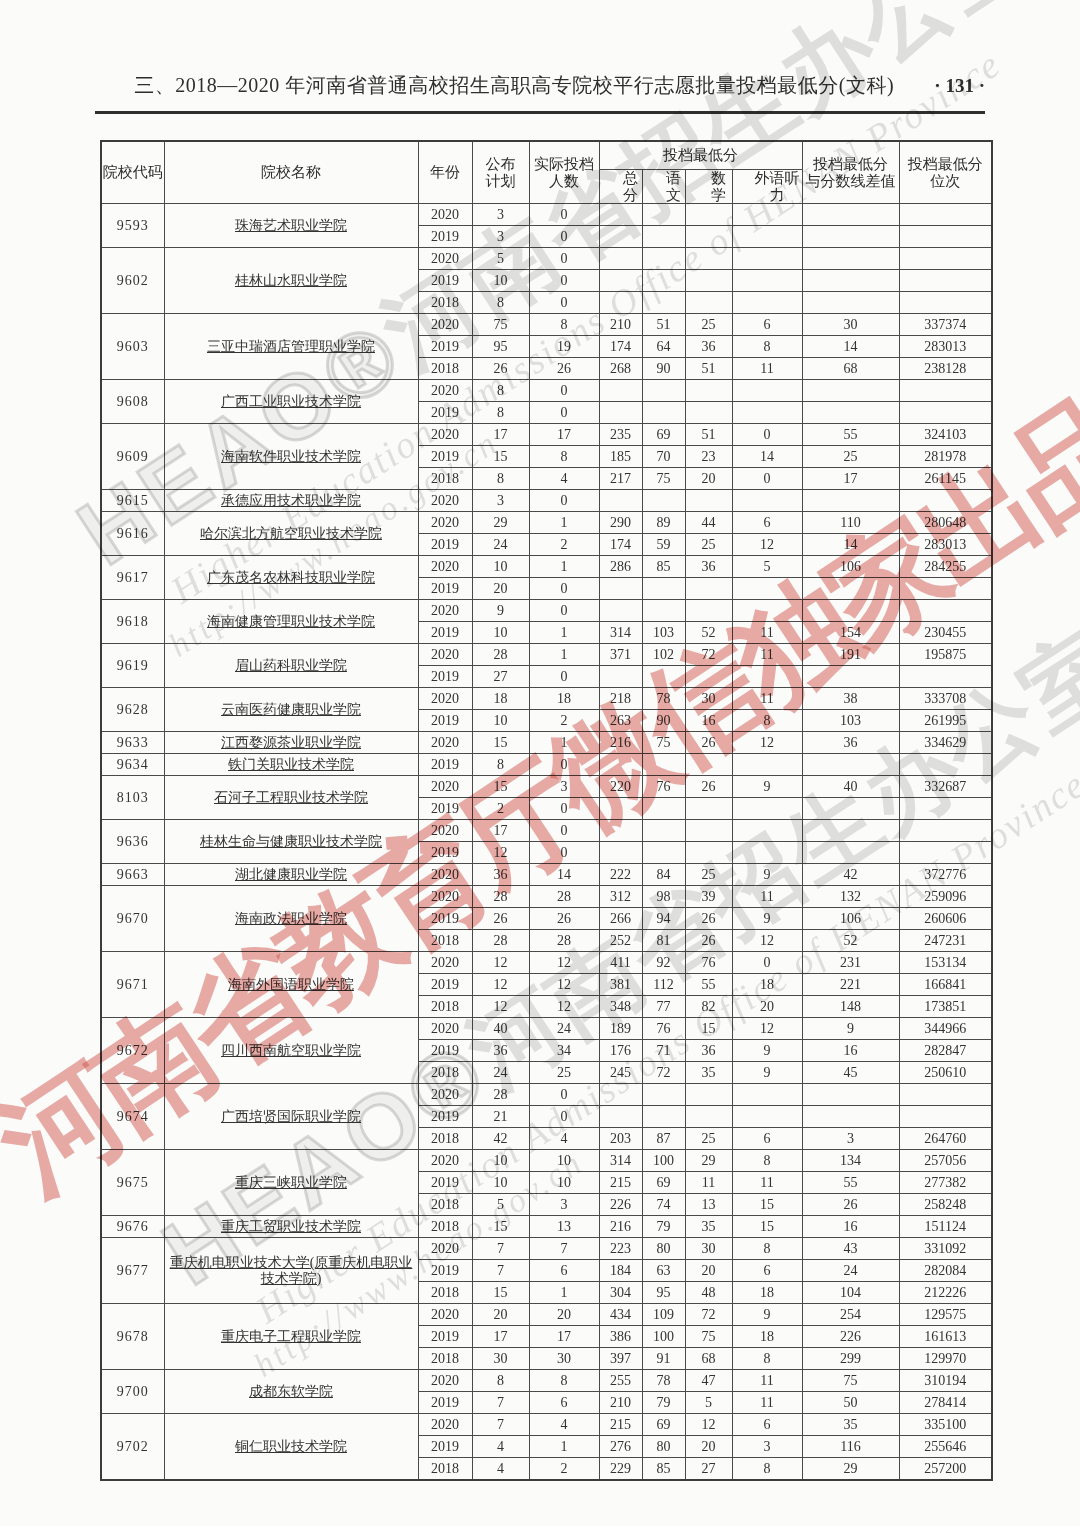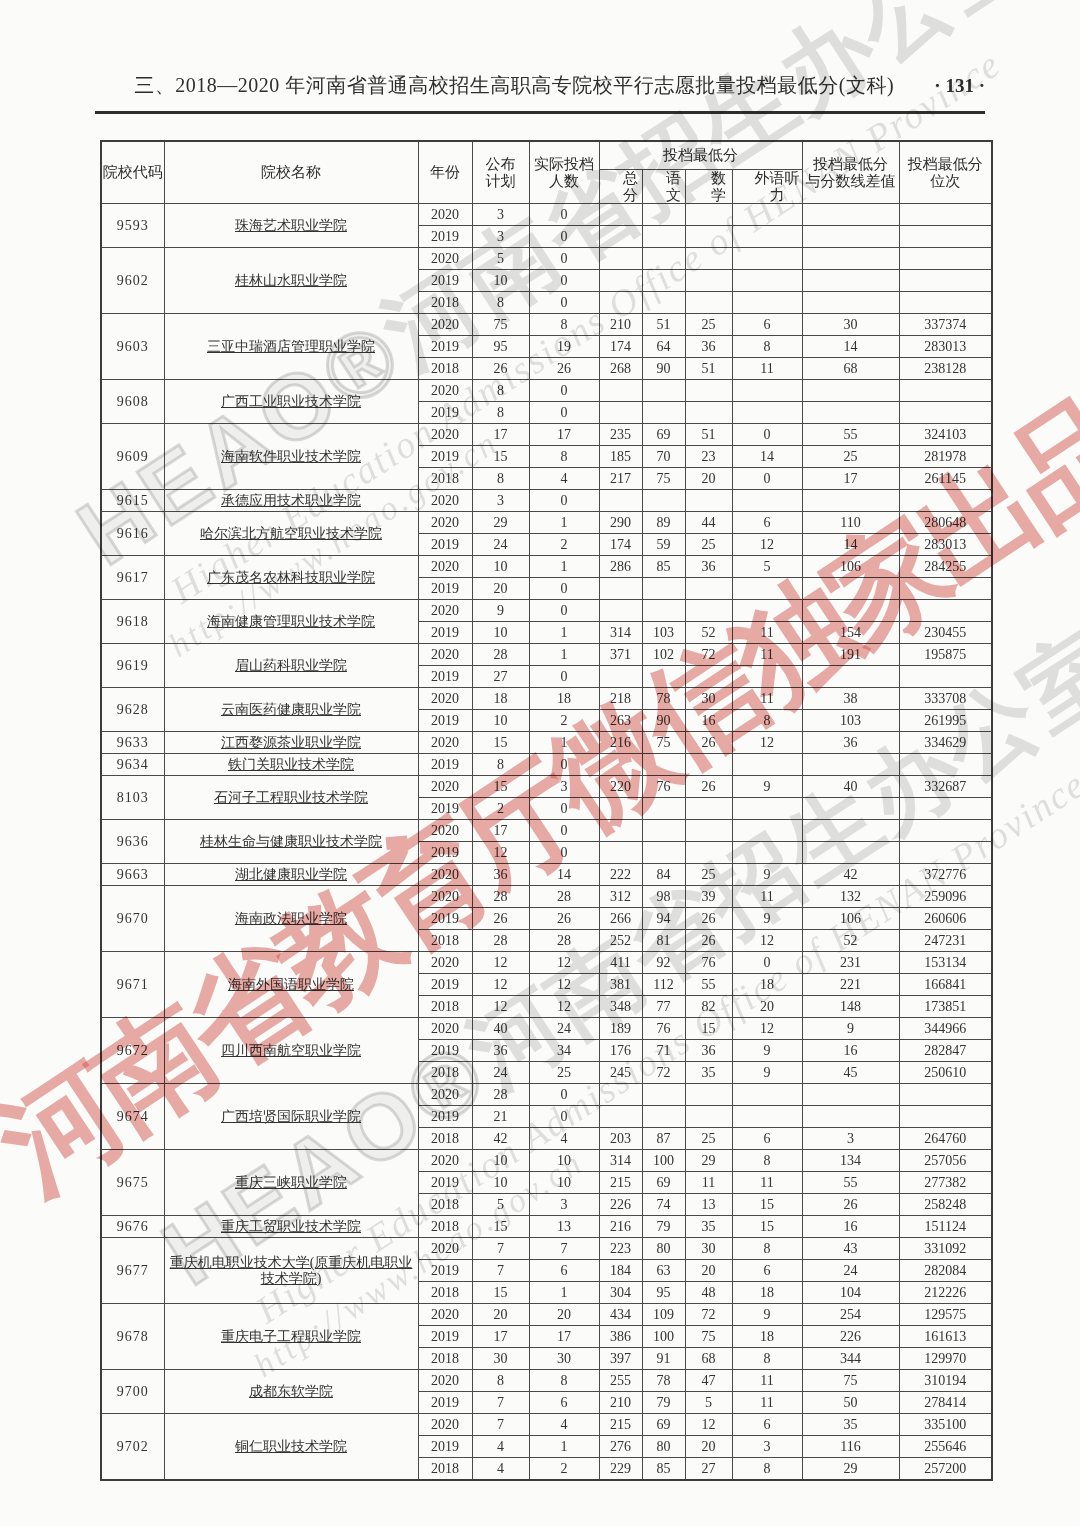--- a/index.html
+++ b/index.html
@@ -717,21 +717,21 @@
           <td>161613</td>
         </tr>
         <tr>
           <td>2018</td>
           <td>30</td>
           <td>30</td>
           <td>397</td>
           <td>91</td>
           <td>68</td>
           <td>8</td>
-          <td>344</td>
+          <td>299</td>
           <td>129970</td>
         </tr>
         <tr>
           <td class="c-code" rowspan="2">9700</td>
           <td class="c-name" rowspan="2">成都东软学院</td>
           <td>2020</td>
           <td>8</td>
           <td>8</td>
           <td>255</td>
           <td>78</td>

